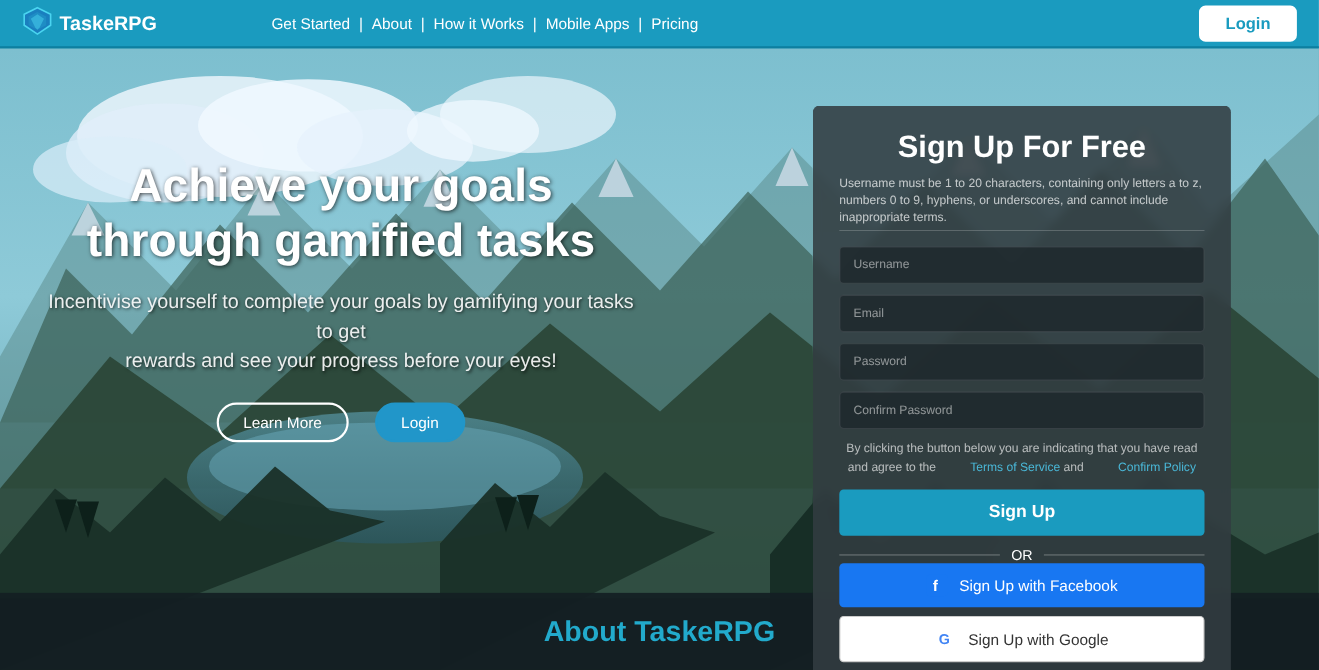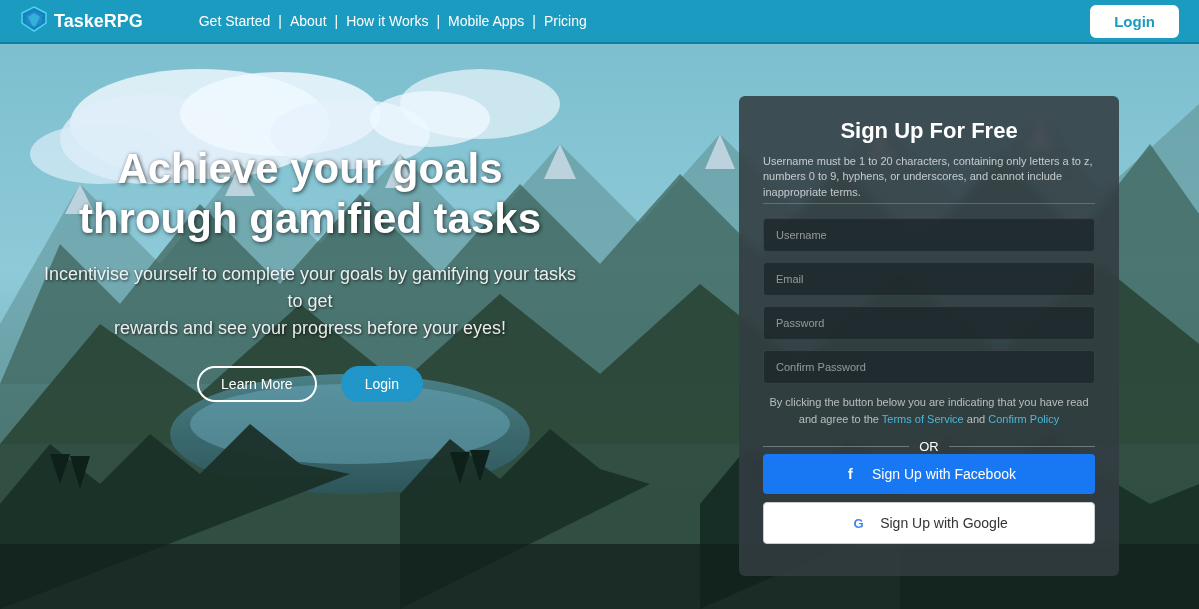--- a/index.html
+++ b/index.html
@@ -26,20 +26,21 @@
       font-size: 18px;
       font-weight: bold;
       margin-right: 30px;
     }
     #navbar-links {
       flex: 1;
       display: flex;
       gap: 0;
       color: white;
       font-size: 14px;
+      margin-left: 48px;
     }
     .nav-link {
       color: white;
       text-decoration: none;
       padding: 0 8px;
       cursor: pointer;
     }
     .nav-separator {
       color: white;
       font-size: 14px;
@@ -148,21 +149,21 @@
       right: 80px;
       width: 380px;
       background: rgba(50, 60, 65, 0.88);
       border-radius: 6px;
       padding: 22px 24px 24px;
       z-index: 10;
       backdrop-filter: blur(4px);
     }
     #signup-title {
       color: white;
-      font-size: 22px;
+      font-size: 28px;
       font-weight: bold;
       text-align: center;
       margin-bottom: 10px;
     }
     #signup-subtitle {
       color: rgba(255,255,255,0.7);
       font-size: 11px;
       margin-bottom: 3px;
       line-height: 1.4;
     }
@@ -188,20 +189,21 @@
     #terms-text {
       font-size: 11px;
       color: rgba(255,255,255,0.65);
       text-align: center;
       margin-bottom: 12px;
       line-height: 1.5;
     }
     #terms-text a {
       color: #4ab8d8;
       text-decoration: none;
+      margin-left: 28px;
     }
     #signup-btn {
       width: 100%;
       background: #1a9bbf;
       color: white;
       border: none;
       border-radius: 4px;
       padding: 12px;
       font-size: 16px;
       font-weight: bold;
@@ -382,20 +384,21 @@
     <input class="form-input" type="text" placeholder="Username" style="">
     <input class="form-input" type="email" placeholder="Email" style="">
     <input class="form-input" type="password" placeholder="Password" style="">
     <input class="form-input" type="password" placeholder="Confirm Password" style="">
     <p id="terms-text">
       <span>By clicking the button below you are indicating that you have read and agree to the</span>
       <a href="#">Terms of Service</a>
       <span>and</span>
       <a href="#">Confirm Policy</a>
     </p>
+    <button id="signup-btn">Sign Up</button>
     <div id="or-divider">
       <div class="or-line"></div>
       <span id="or-text">OR</span>
       <div class="or-line"></div>
     </div>
     <button class="social-btn" id="fb-btn">
       <span class="social-icon">
         <svg width="20" height="20" viewBox="0 0 20 20">
             <rect width="20" height="20" rx="4" fill="#1877f2"></rect>
             <text x="6" y="15" font-family="Arial" font-size="14" font-weight="bold" fill="white">f</text>
@@ -408,13 +411,16 @@
         <svg width="20" height="20" viewBox="0 0 20 20">
           <circle cx="10" cy="10" r="10" fill="white"></circle>
           <text x="3.5" y="14.5" font-family="Arial" font-size="13" font-weight="bold" fill="#4285F4">G</text>
         </svg>
       </span>
       <span>Sign Up with Google</span>
     </button>
     
   </div>
 
+  <div id="about-section">
+    <h2 id="about-title">About TaskeRPG</h2>
+  </div>
 </div>
 
 </body></html>

